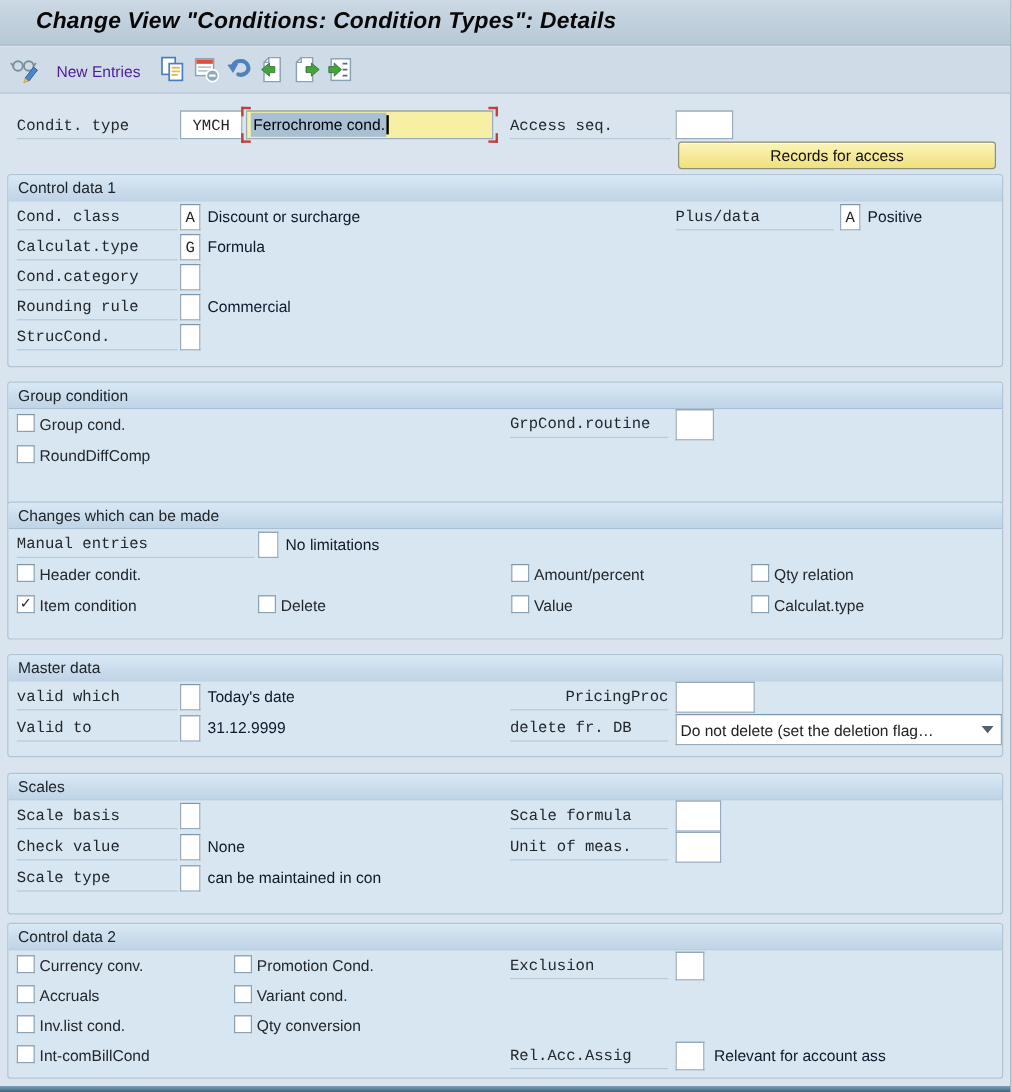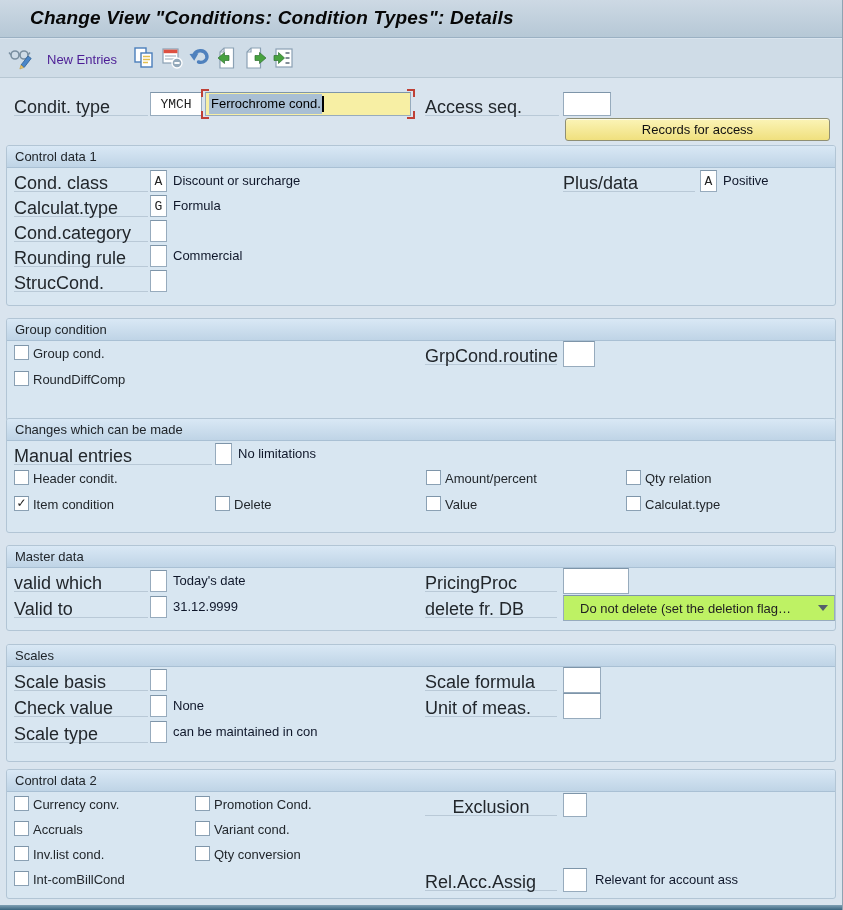--- a/index.html
+++ b/index.html
@@ -15,21 +15,21 @@
                  font-style:italic; color:#070707; letter-spacing:.2px; white-space:pre; }
 
   
   .toolbar { position:absolute; top:39px; left:0; right:0; height:39px;
              background:#cfdce7; border-bottom:1px solid #b7c7d3; }
   .tbi { position:absolute; top:7px; width:24px; height:24px; cursor:pointer; }
   .newentries { position:absolute; left:44px; top:12px; font-size:13px; color:#4c1d95;
                 cursor:pointer; padding:1px 3px; }
 
   
-  .lbl { position:absolute; font-size:18px; color:#22272c; height:19px; white-space:pre; }
+  .lbl { position:absolute; font-size:13px; color:#22272c; height:19px; white-space:pre;font-family:Liberation Mono, monospace; }
   .ul  { border-bottom:1px solid #b9c9d7; }
   .txt { position:absolute; font-size:13px; color:#0f172a; white-space:pre; }
   input.box { position:absolute; background:#fff; border:1px solid #97abbd;
               border-top-color:#7e95a9; font-size:13px; color:#222; padding:0 2px; }
   input.key { font-family:"Liberation Mono","DejaVu Sans Mono",monospace; text-align:center; }
   .cb { position:absolute; width:15px; height:15px; background:#fff;
         border:1px solid #8ba1b4; border-top-color:#7e95a9; font-size:12px;
         line-height:13px; text-align:center; color:#1f1f1f; cursor:pointer; }
   .cblbl { position:absolute; font-size:13px; color:#22272c; white-space:pre; }
 
@@ -52,23 +52,23 @@
           padding-top:3px; cursor:pointer; box-shadow:0 1px 0 rgba(255,255,255,.6) inset; }
 
   
   .section { position:absolute; left:6px; right:6px; background:#d8e6f1;
              border:1px solid #b2c5d5; border-radius:3px; }
   .sec-h { height:22px; background:linear-gradient(#d9e8f5,#bfd4e6);
            border-bottom:1px solid #a9c0d4; border-radius:2px 2px 0 0;
            font-size:13px; color:#20252a; padding:3px 0 0 8px; }
 
   
-  .dd { position:absolute; background:#bef264; border:1px solid #97abbd;
+  .dd { position:absolute; background:#ffffff; border:1px solid #97abbd;
         border-top-color:#7e95a9; height:26px; display:flex; align-items:center;
-        font-size:13px; color:#222; padding-left:16px; cursor:pointer; }
+        font-size:13px; color:#222; padding-left:3px; cursor:pointer; }
   .dd .ddtext { flex:1; overflow:hidden; white-space:pre; }
   .dd .ddarrow { width:0; height:0; border-left:5px solid transparent;
                  border-right:5px solid transparent; border-top:6px solid #55606b;
                  margin:0 6px 0 4px; flex:none; }
 
   .bottombar { position:absolute; left:0; right:0; bottom:0; height:5px;
                background:linear-gradient(#7fa0b4,#3a657f); }
   svg { display:block; }
 </style>
 </head>
@@ -206,21 +206,21 @@
     <div class="cblbl" style="left:438px;top:78px;">Value</div>
     <div class="cb" style="left:619px;top:77px;"></div>
     <div class="cblbl" style="left:638px;top:78px;">Calculat.type</div>
   </div>
 
   <div class="section" style="top:545px;height:86px;">
     <div class="sec-h">Master data</div>
     <div class="lbl ul" style="left:7px;top:27px;width:134px;">valid which</div>
     <input class="box key" style="left: 143px; top: 24px; width: 17px; height: 22px;" value="">
     <div class="txt" style="left:166px;top:27px;">Today's date</div>
-    <div class="lbl ul" style="left:418px;top:27px;width:132px;">PricingProc</div>
+    <div class="lbl ul" style="left:418px;top:27px;width:132px;text-align:right;">PricingProc</div>
     <input class="box" style="left: 556px; top: 22px; width: 66px; height: 26px;" value="">
 
     <div class="lbl ul" style="left:7px;top:53px;width:134px;">Valid to</div>
     <input class="box key" style="left: 143px; top: 50px; width: 17px; height: 22px;" value="">
     <div class="txt" style="left:166px;top:53px;">31.12.9999</div>
     <div class="lbl ul" style="left:418px;top:53px;width:132px;">delete fr. DB</div>
     <div class="dd" style="left:556px;top:49px;width:272px;">
       <span class="ddtext">Do not delete (set the deletion flag…</span>
       <span class="ddarrow"></span>
     </div>
@@ -243,21 +243,21 @@
     <input class="box key" style="left: 143px; top: 76px; width: 17px; height: 22px;" value="">
     <div class="txt" style="left:166px;top:79px;">can be maintained in con</div>
   </div>
 
   <div class="section" style="top:769px;height:130px;">
     <div class="sec-h">Control data 2</div>
     <div class="cb" style="left:7px;top:26px;"></div>
     <div class="cblbl" style="left:26px;top:27px;">Currency conv.</div>
     <div class="cb" style="left:188px;top:26px;"></div>
     <div class="cblbl" style="left:207px;top:27px;">Promotion Cond.</div>
-    <div class="lbl ul" style="left:418px;top:27px;width:132px;text-align:center;">Exclusion</div>
+    <div class="lbl ul" style="left:418px;top:27px;width:132px;">Exclusion</div>
     <input class="box key" style="left: 556px; top: 23px; width: 24px; height: 24px;" value="">
 
     <div class="cb" style="left:7px;top:51px;"></div>
     <div class="cblbl" style="left:26px;top:52px;">Accruals</div>
     <div class="cb" style="left:188px;top:51px;"></div>
     <div class="cblbl" style="left:207px;top:52px;">Variant cond.</div>
 
     <div class="cb" style="left:7px;top:76px;"></div>
     <div class="cblbl" style="left:26px;top:77px;">Inv.list cond.</div>
     <div class="cb" style="left:188px;top:76px;"></div>

